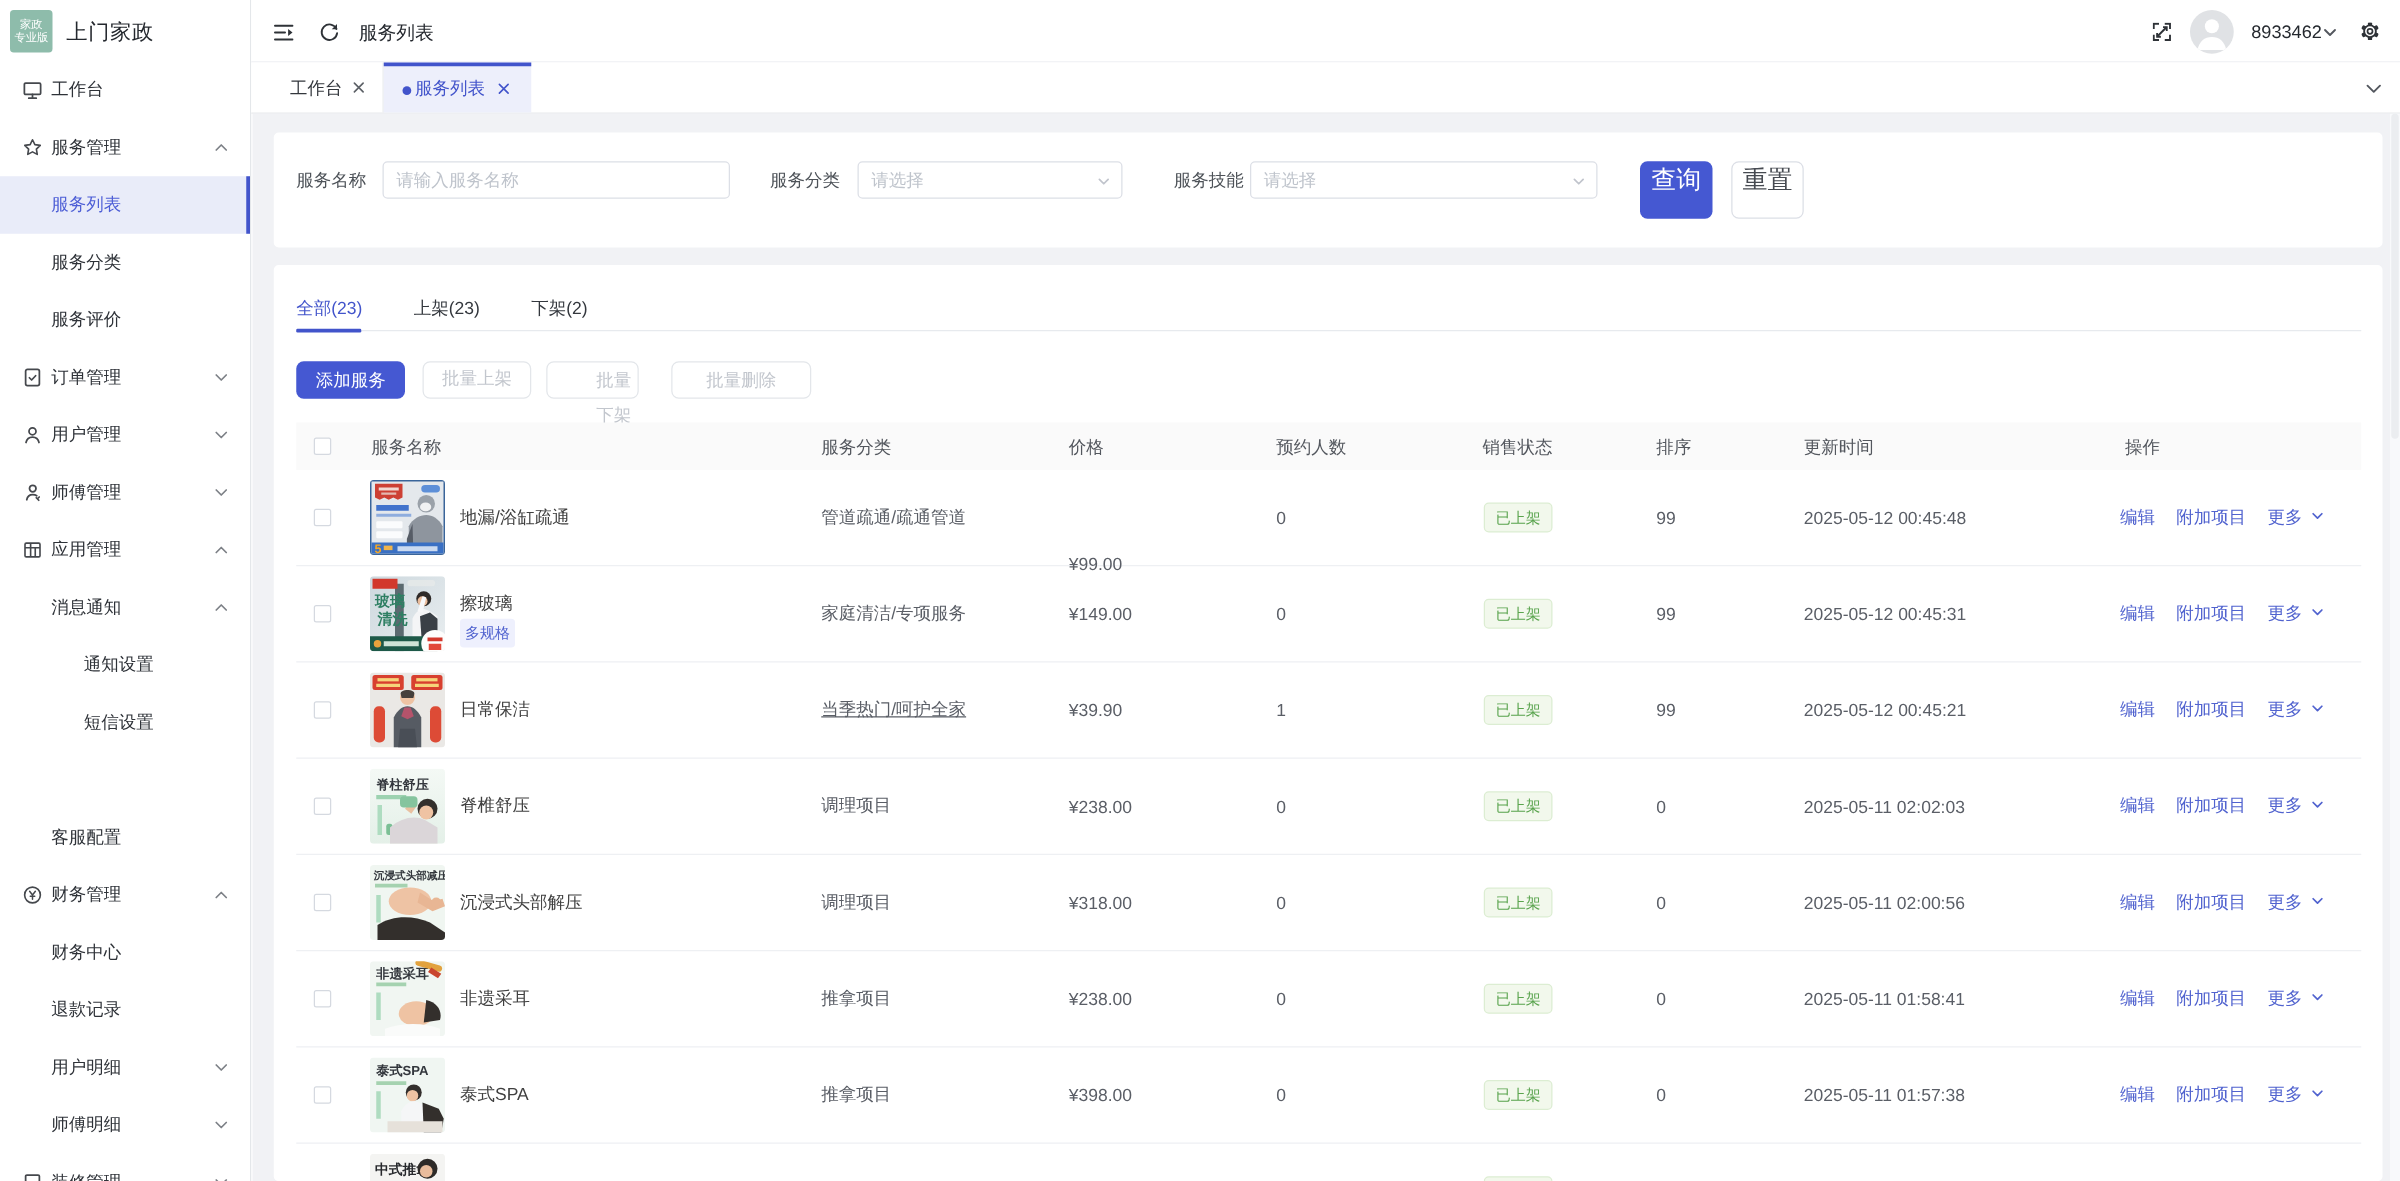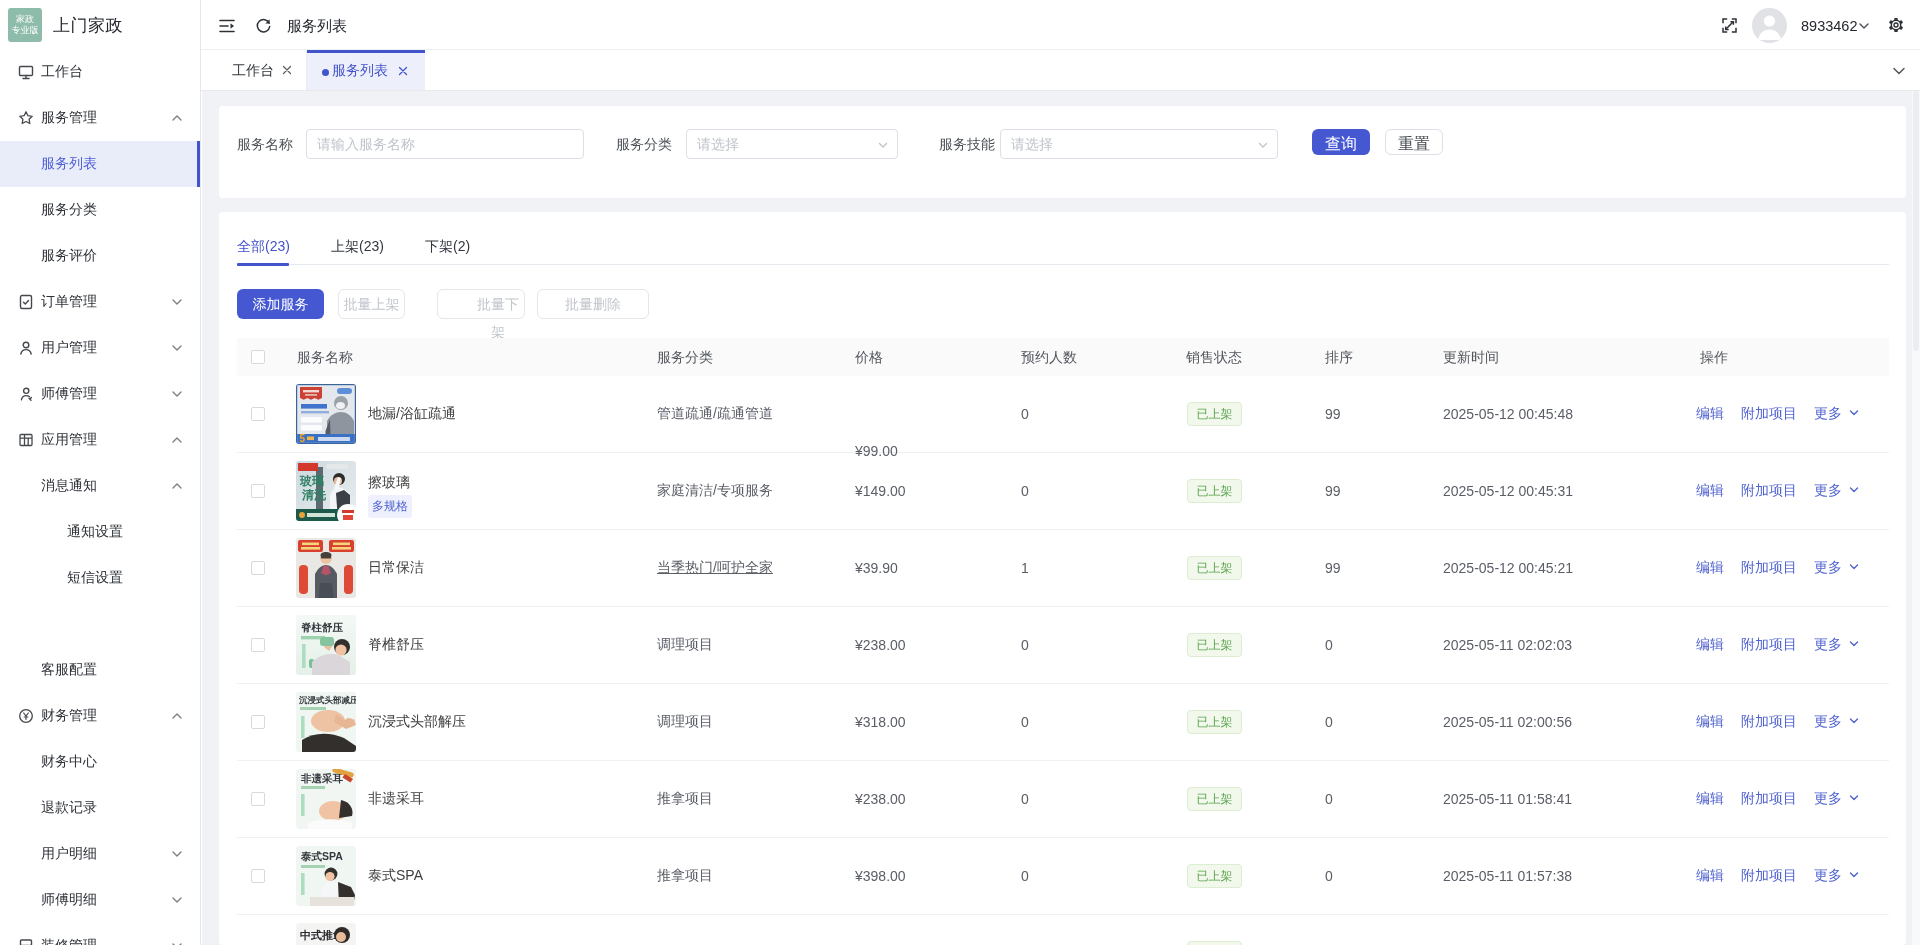--- a/index.html
+++ b/index.html
@@ -33,21 +33,21 @@
 
 .contbg{left:202px;top:91px;width:1718px;height:854px;background:#f1f2f5;}
 .scrollbar{left:1912px;top:91px;width:8px;height:854px;background:#f8f9fb;}
 .sthumb{left:1913px;top:91px;width:6px;height:260px;background:#ebedf0;border-radius:3px;}
 .card{background:#fff;border-radius:4px;}
 .card1{left:219px;top:106px;width:1687px;height:92px;}
 .card2{left:219px;top:212px;width:1687px;height:733px;overflow:hidden;}
 .flabel{top:129px;height:30px;line-height:30px;font-size:14px;color:#4d5258;}
 .finput{top:129px;height:30px;border:1px solid #dcdfe6;border-radius:4px;background:#fff;
   font-size:14px;color:#bfc4cc;line-height:28px;padding-left:10px;}
-.fbtn{top:129px;height:26px;border-radius:6px;font-size:16px;text-align:center;line-height:30px;}
+.fbtn{top:129px;height:46px;border-radius:6px;font-size:20px;text-align:center;line-height:30px;}
 .selarw{position:absolute;right:8px;top:9px;width:12px;height:12px;}
 
 .ctab{top:26px;font-size:14px;}
 .cline{left:18px;top:52px;width:1652px;height:1px;background:#e7eaee;}
 .cunder{left:18px;top:51px;width:52px;height:3px;background:#4254cb;border-radius:1px;}
 .btn{top:77px;height:30px;border-radius:6px;font-size:14px;text-align:center;line-height:28px;}
 .btnp{background:#4558d2;color:#fff;line-height:30px;}
 .btnd{border:1px solid #e3e6ea;color:#c2c6cd;background:#fff;}
 
 .thead{left:18px;top:126px;width:1652px;height:38px;background:#fafafa;}
@@ -256,22 +256,22 @@
       </svg></div>
 <div class="abs fbtn" style="left:1312px;width:58px;background:#4558d2;color:#fff;">查询</div>
 <div class="abs fbtn" style="left:1385px;width:58px;border:1px solid #dcdfe6;color:#464a51;line-height:28px;">重置</div>
 <div class="abs card2 card">
 <div class="abs ctab" style="left:18px;color:#4254cb;">全部(23)</div>
 <div class="abs ctab" style="left:112px;color:#33373d;">上架(23)</div>
 <div class="abs ctab" style="left:206px;color:#33373d;">下架(2)</div>
 <div class="abs cline"></div>
 <div class="abs cunder"></div>
 <div class="abs btn btnp" style="left:18px;width:87px;">添加服务</div>
-<div class="abs btn btnd" style="left:119px;width:67px;">批量上架</div>
-<div class="abs btn btnd" style="left:218px;width:88px;padding-left:34px;">批量下架</div>
+<div class="abs btn btnd" style="left:119px;width:87px;font-family:Liberation Serif, serif;">批量上架</div>
+<div class="abs btn btnd" style="left:218px;width:74px;padding-left:34px;">批量下架</div>
 <div class="abs btn btnd" style="left:318px;width:112px;">批量删除</div>
 <div class="abs thead">
         <span class="cbx" style="top:19px;"></span>
         <span class="th" style="left:60px;">服务名称</span>
         <span class="th" style="left:420px;">服务分类</span>
         <span class="th" style="left:618px;">价格</span>
         <span class="th" style="left:784px;">预约人数</span>
         <span class="th" style="left:949px;">销售状态</span>
         <span class="th" style="left:1088px;">排序</span>
         <span class="th" style="left:1206px;">更新时间</span>

